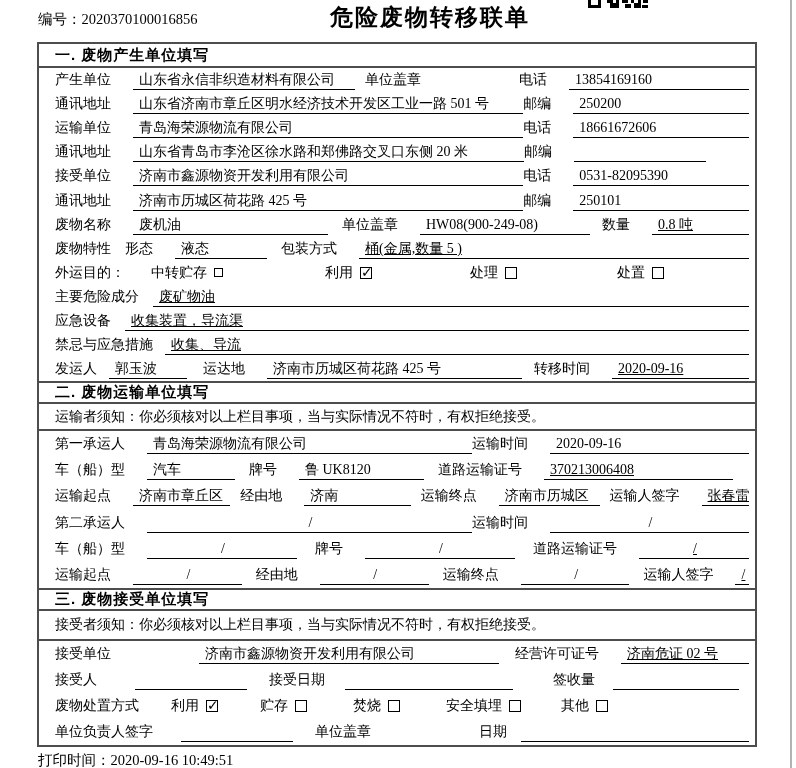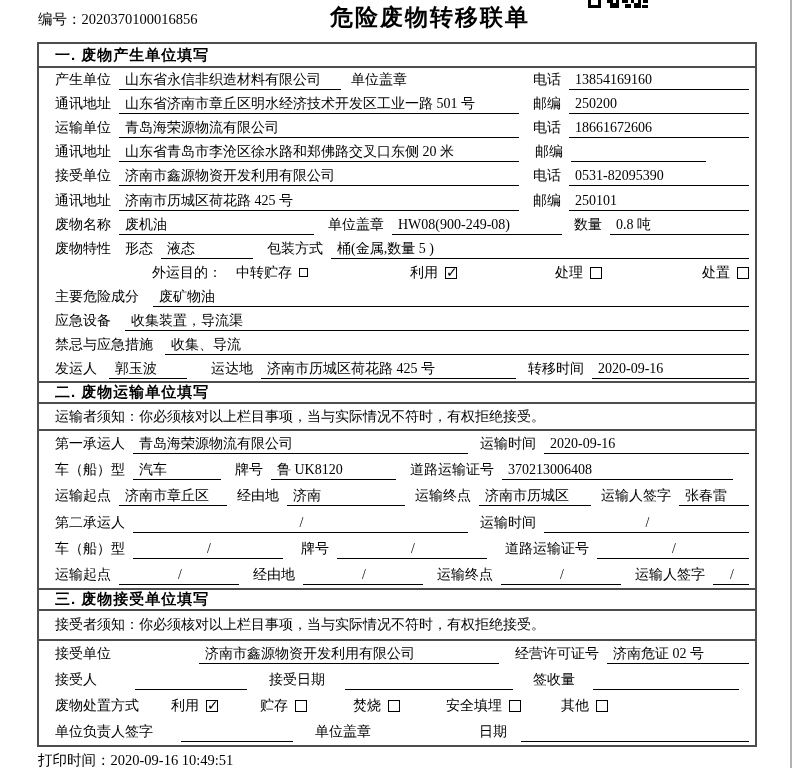--- a/index.html
+++ b/index.html
@@ -25,29 +25,29 @@
     border:2px solid #4d4d4d; display:flex; flex-direction:column;
   }
   .sec-head {
     height:24px; display:flex; align-items:center; padding-left:16px;
     font-family:"Liberation Sans","DejaVu Sans",sans-serif; font-weight:700; font-size:15px;
     border-bottom:2px solid #4d4d4d; letter-spacing:1px;
   }
   .sec-head.mid { height:23px; border-top:2px solid #4d4d4d; }
   .note-row { display:flex; align-items:center; padding-left:16px; border-bottom:2px solid #4d4d4d; }
   .trow { display:flex; align-items:center; padding:0 6px 0 16px; }
-  .r1s { height:24.1px;justify-content:flex-end; }
+  .r1s { height:24.1px; }
   .r2s { height:26.1px; }
   .r3s { height:26px; }
   .lb { white-space:nowrap; }
   .u {
     border-bottom:1px solid #000; height:20px; line-height:19px;
-    margin-left:8px; padding:0 4px 0 6px; white-space:nowrap; overflow:hidden;
-  }
-  .fx { flex:1 1 auto; }
+    margin-left:22px; padding:0 4px 0 6px; white-space:nowrap; overflow:hidden;
+  }
+  .fx { flex:1 1 auto;text-decoration:underline; }
   .rt { margin-left:auto; }
   .ct { text-align:center; }
   .box {
     display:inline-block; width:12px; height:12px; border:1px solid #000;
     margin-left:7px; position:relative; vertical-align:-1px; flex:none;
   }
   .box.sm { width:9px; height:9px; vertical-align:0; }
   .box.on::after {
     content:"\2713"; position:absolute; left:0px; top:-4px;
     font-size:14px; font-weight:700; font-family:"DejaVu Sans",sans-serif;
@@ -140,21 +140,21 @@
     <div class="trow r1s">
       <span class="lb">废物特性</span>
       <span class="lb" style="margin-left:14px">形态</span>
       <span class="u" style="width:92px">液态</span>
       <span class="lb" style="margin-left:14px">包装方式</span>
       <span class="u fx">桶(金属,数量 5 )</span>
     </div>
 
     <div class="trow r1s">
       <span class="lb">外运目的：</span>
-      <span class="cbg" style="margin-left:14px">
+      <span class="cbg" style="margin-left:26px">
         <span class="lb">中转贮存</span>
         <span class="box sm"></span>
       </span>
       <span class="cbg" style="margin-left:102px">
         <span class="lb">利用</span>
         <span class="box on"></span>
       </span>
       <span class="cbg" style="margin-left:98px">
         <span class="lb">处理</span>
         <span class="box"></span>
@@ -176,21 +176,21 @@
     </div>
 
     <div class="trow r1s">
       <span class="lb">禁忌与应急措施</span>
       <span class="u fx" style="margin-left:12px">收集、导流</span>
     </div>
 
     <div class="trow r1s">
       <span class="lb">发运人</span>
       <span class="u" style="width:78px;margin-left:12px">郭玉波</span>
-      <span class="lb" style="margin-left:24px">运达地</span>
+      <span class="lb" style="margin-left:16px">运达地</span>
       <span class="u" style="width:255px">济南市历城区荷花路 425 号</span>
       <span class="lb" style="margin-left:12px">转移时间</span>
       <span class="u fx">2020-09-16</span>
     </div>
 
     <div class="sec-head mid">二. 废物运输单位填写</div>
 
     <div class="note-row" style="height:27px">运输者须知：你必须核对以上栏目事项，当与实际情况不符时，有权拒绝接受。</div>
 
     <div class="trow r2s">
@@ -256,21 +256,21 @@
       <span class="u" style="width:300px;margin-left:88px">济南市鑫源物资开发利用有限公司</span>
       <span class="lb" style="margin-left:16px">经营许可证号</span>
       <span class="u fx">济南危证 02 号</span>
     </div>
 
     <div class="trow r3s">
       <span class="lb">接受人</span>
       <span class="u" style="width:112px;margin-left:38px"></span>
       <span class="lb" style="margin-left:22px">接受日期</span>
       <span class="u" style="width:168px;margin-left:20px"></span>
-      <span class="lb" style="margin-left:20px">签收量</span>
+      <span class="lb" style="margin-left:40px">签收量</span>
       <span class="u fx" style="margin-left:18px;margin-right:10px"></span>
     </div>
 
     <div class="trow r3s">
       <span class="lb">废物处置方式</span>
       <span class="cbg" style="margin-left:32px">
         <span class="lb">利用</span>
         <span class="box on"></span>
       </span>
       <span class="cbg" style="margin-left:42px">

